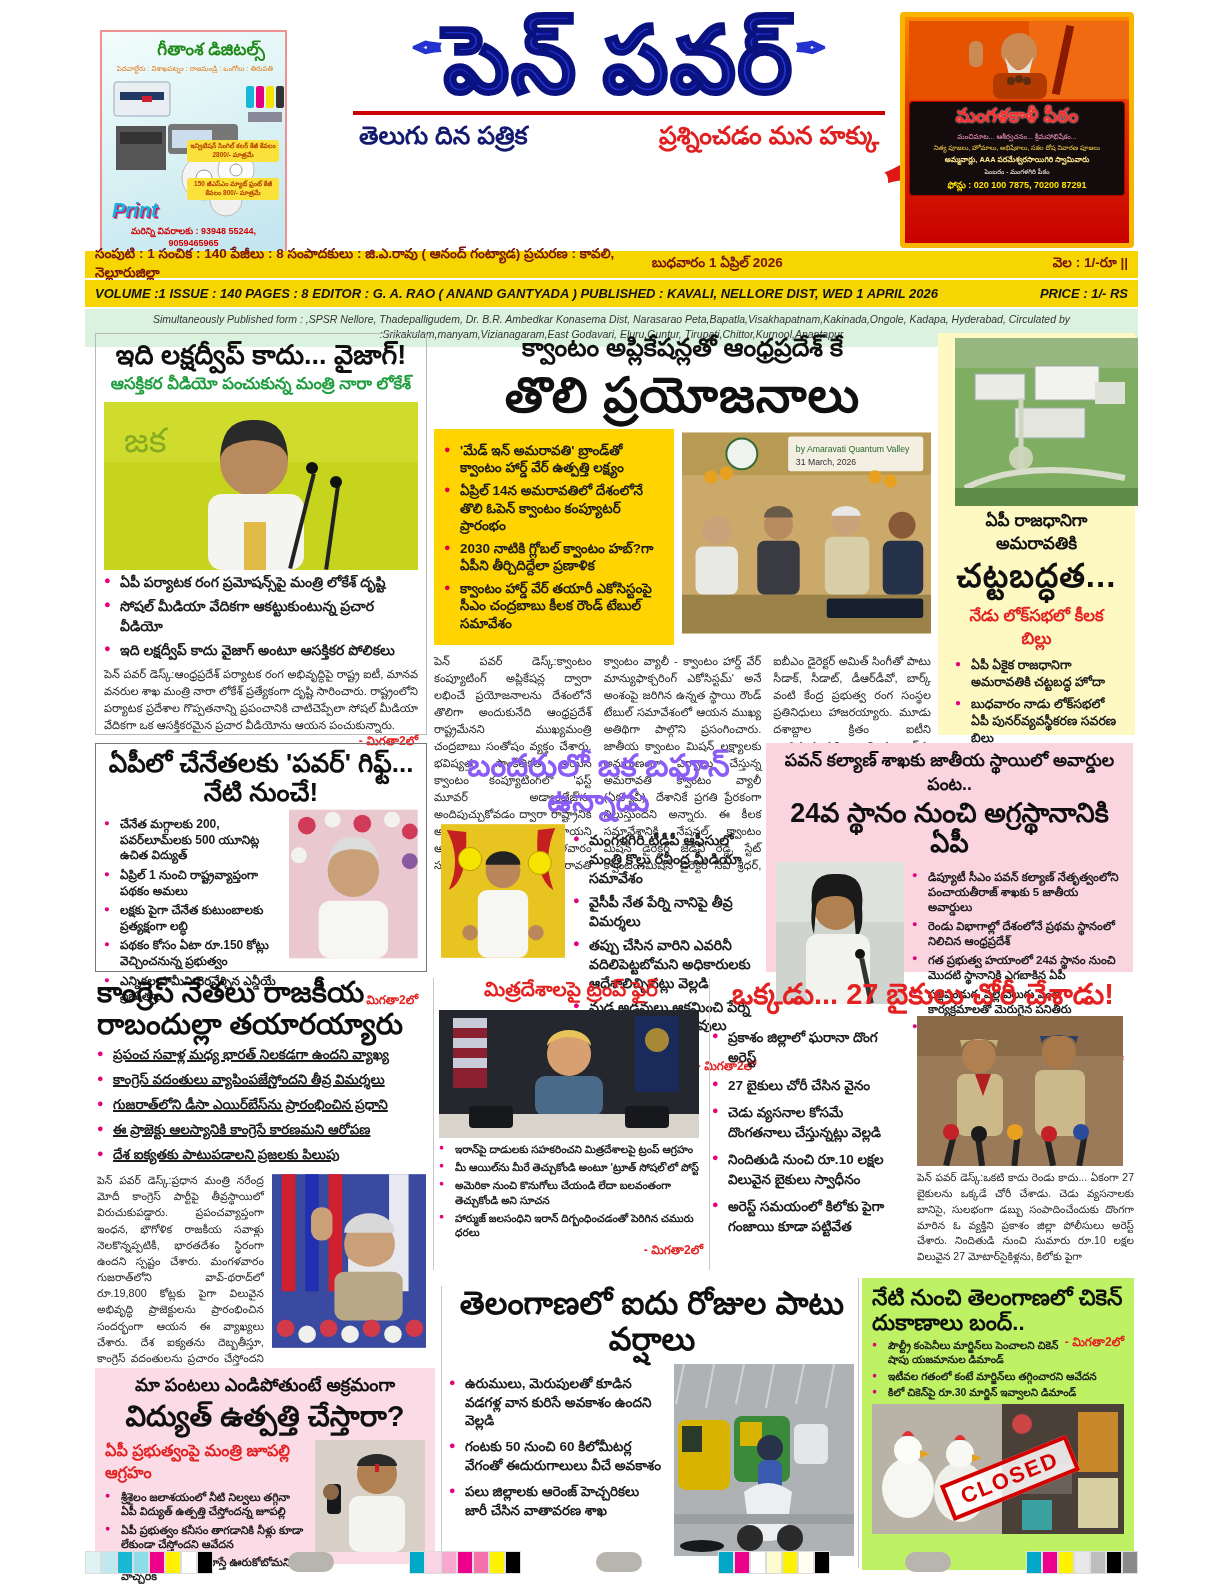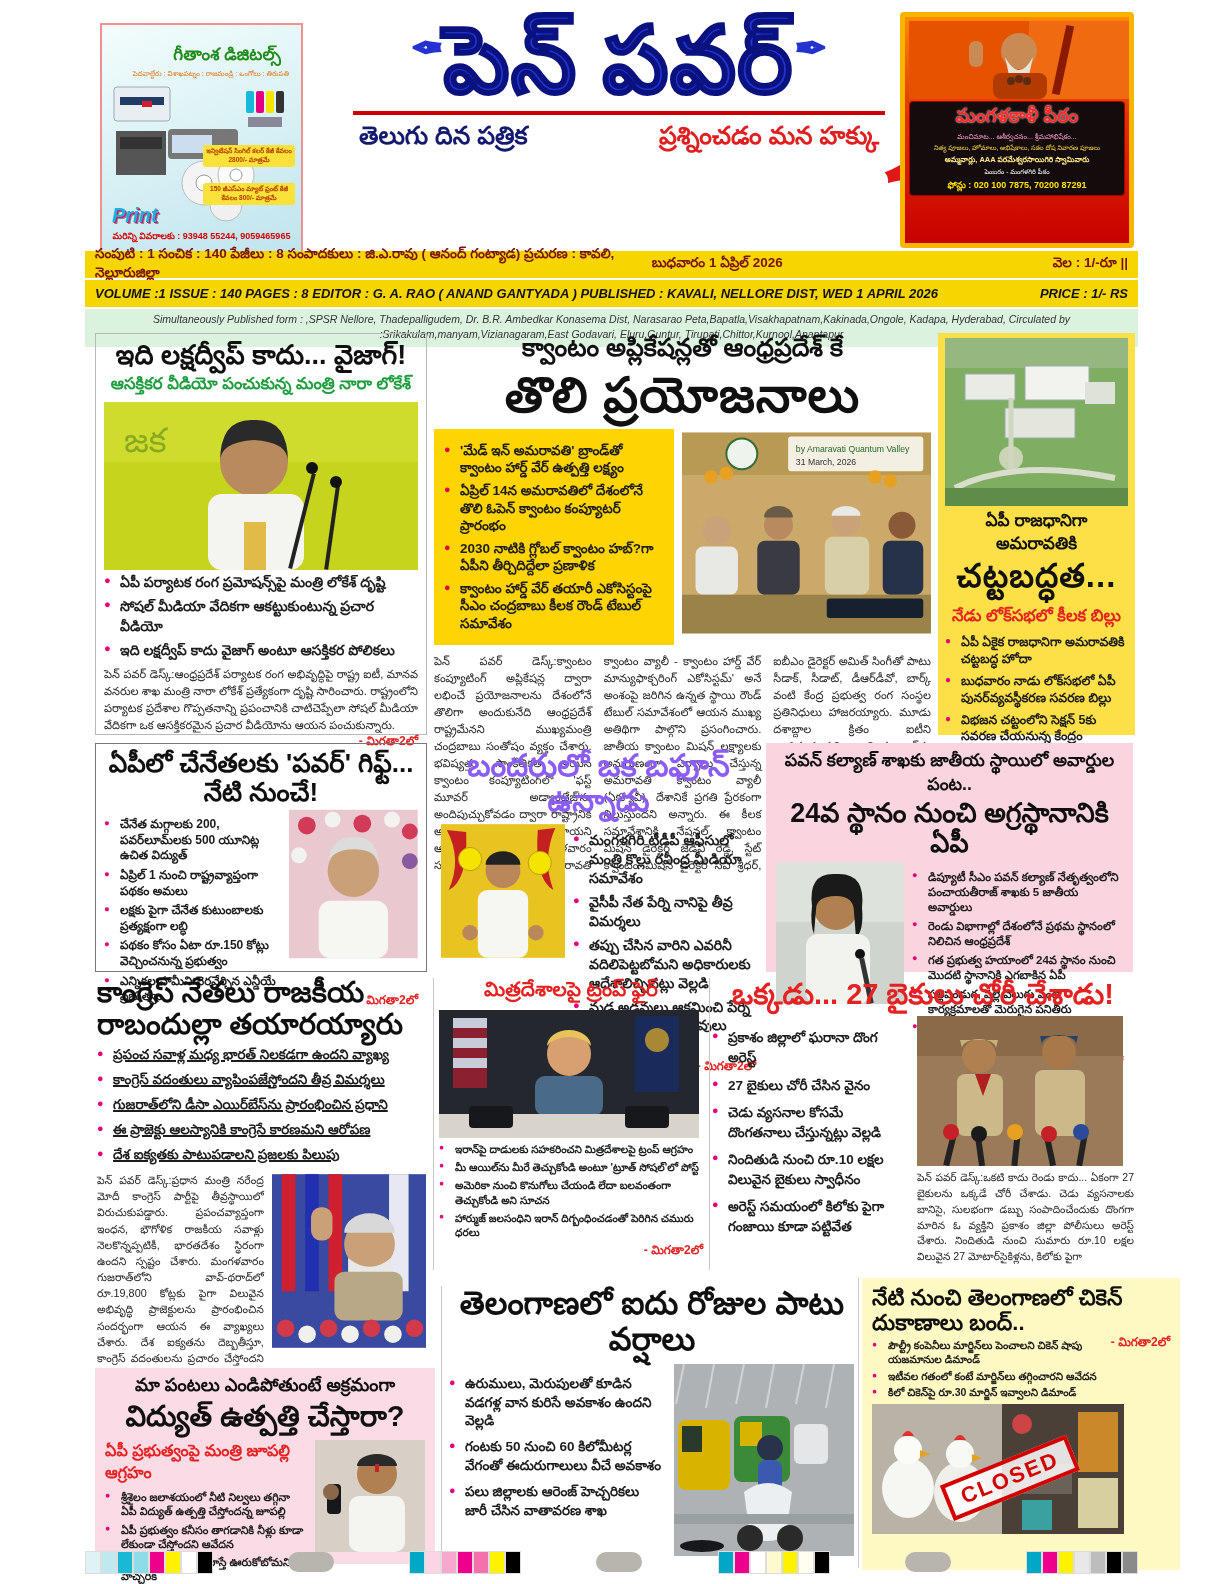--- a/index.html
+++ b/index.html
@@ -2,23 +2,23 @@
 <html><head>
 <meta charset="utf-8">
 <style>
   html,body{margin:0;padding:0;background:#ffffff;}
   .page{position:relative;width:1224px;height:1584px;background:#ffffff;overflow:hidden;
         font-family:"Liberation Sans",sans-serif;color:#111;}
   .abs{position:absolute;box-sizing:border-box;}
   .ctr{text-align:center;}
 
   
-  .left-ad{left:100px;top:23px;width:203px;height:232px;border:2px solid #f09090;
+  .left-ad{left:100px;top:30px;width:187px;height:232px;border:2px solid #f09090;
            background:linear-gradient(160deg,#f3fdfc 0%,#d7f0f4 55%,#bfe4ee 100%);
-           padding:20px 6px;overflow:hidden;}
+           padding:8px 6px;overflow:hidden;}
   .left-ad .t1{color:#1e8c1e;font-weight:bold;font-size:17px;text-align:right;padding-right:14px;
                text-shadow:1px 1px 0 #fff;}
   .left-ad .t2{color:#e07818;font-size:7px;text-align:right;padding-right:6px;margin-top:2px;}
   .ad-art{position:relative;height:150px;}
   .print-logo{position:absolute;left:4px;bottom:2px;font-size:20px;font-weight:bold;font-style:italic;
               color:#17b3d9;text-shadow:1px 1px 0 #e6007d,2px 2px 0 #888;}
   .yel-note{position:absolute;right:0;width:86px;background:#fbe23a;color:#b33c00;font-size:6.5px;
             font-weight:bold;border-radius:3px;padding:2px 3px;text-align:center;}
   .left-ad .phone{color:#d40000;font-weight:bold;font-size:9px;text-align:center;margin-top:2px;}
 
@@ -77,21 +77,21 @@
   
   .a-quant{left:434px;top:333px;width:497px;height:402px;}
   .a-quant .kick{font-size:25px;font-weight:bold;}
   .a-quant .hl{font-size:49px;font-weight:bold;letter-spacing:1px;}
   .q-row{display:flex;gap:8px;margin-top:6px;}
   .q-box{width:228px;background:#ffd400;padding:8px 10px;--dot:#e30044;}
   .q-box li{font-size:13.5px;line-height:1.3;margin:7px 0;}
   .a-quant .body-txt{margin-top:8px;column-count:3;column-gap:12px;}
 
   
-  .a-amar{left:938px;top:333px;width:197px;height:402px;background:#fde047;padding:5px 7px;}
+  .a-amar{left:938px;top:333px;width:197px;height:402px;background:#fef9c3;padding:5px 17px;}
   .a-amar .t-sm{font-size:17px;font-weight:bold;margin-top:5px;}
   .a-amar .t-bg{font-size:33px;font-weight:bold;letter-spacing:1px;}
   .a-amar .sub-red{font-size:16.5px;margin-top:3px;}
   .a-amar ul.blts li{font-size:12.5px;line-height:1.35;}
 
   
   .a-loom{left:95px;top:743px;width:332px;height:229px;border:1.5px solid #777;padding:5px 8px;}
   .a-loom .hl{font-size:26px;}
   .loom-row{display:flex;gap:8px;margin-top:2px;}
   .loom-row ul.blts{width:57%;}
@@ -145,21 +145,21 @@
   .jup-row ul.blts li{font-size:11px;line-height:1.3;margin:4px 0;}
 
   
   .a-rain{left:447px;top:1286px;width:410px;height:284px;padding:0 2px;}
   .a-rain .hl{font-size:32px;}
   .rain-row{display:flex;gap:10px;margin-top:6px;}
   .rain-row ul.blts{width:53%;}
   .rain-row ul.blts li{font-size:13.5px;line-height:1.4;margin:7px 0;}
 
   
-  .a-chick{left:862px;top:1278px;width:318px;height:292px;background:#fef9c3;padding:8px 10px;}
+  .a-chick{left:862px;top:1278px;width:272px;height:292px;background:#bef264;padding:8px 10px;}
   .a-chick .hl{font-size:22px;}
   .a-chick ul.blts li{font-size:10.5px;line-height:1.3;margin:3px 0;}
   .stamp-wrap{position:relative;margin-top:4px;}
   .stamp{position:absolute;left:70px;top:55px;border:4px solid #d40000;color:#d40000;
          font-weight:bold;font-size:22px;padding:2px 12px;transform:rotate(-22deg);
          background:rgba(255,255,255,.85);letter-spacing:2px;}
 
   
   .calib{left:85px;top:1550px;width:1053px;height:24px;display:flex;align-items:center;
          justify-content:space-between;}

